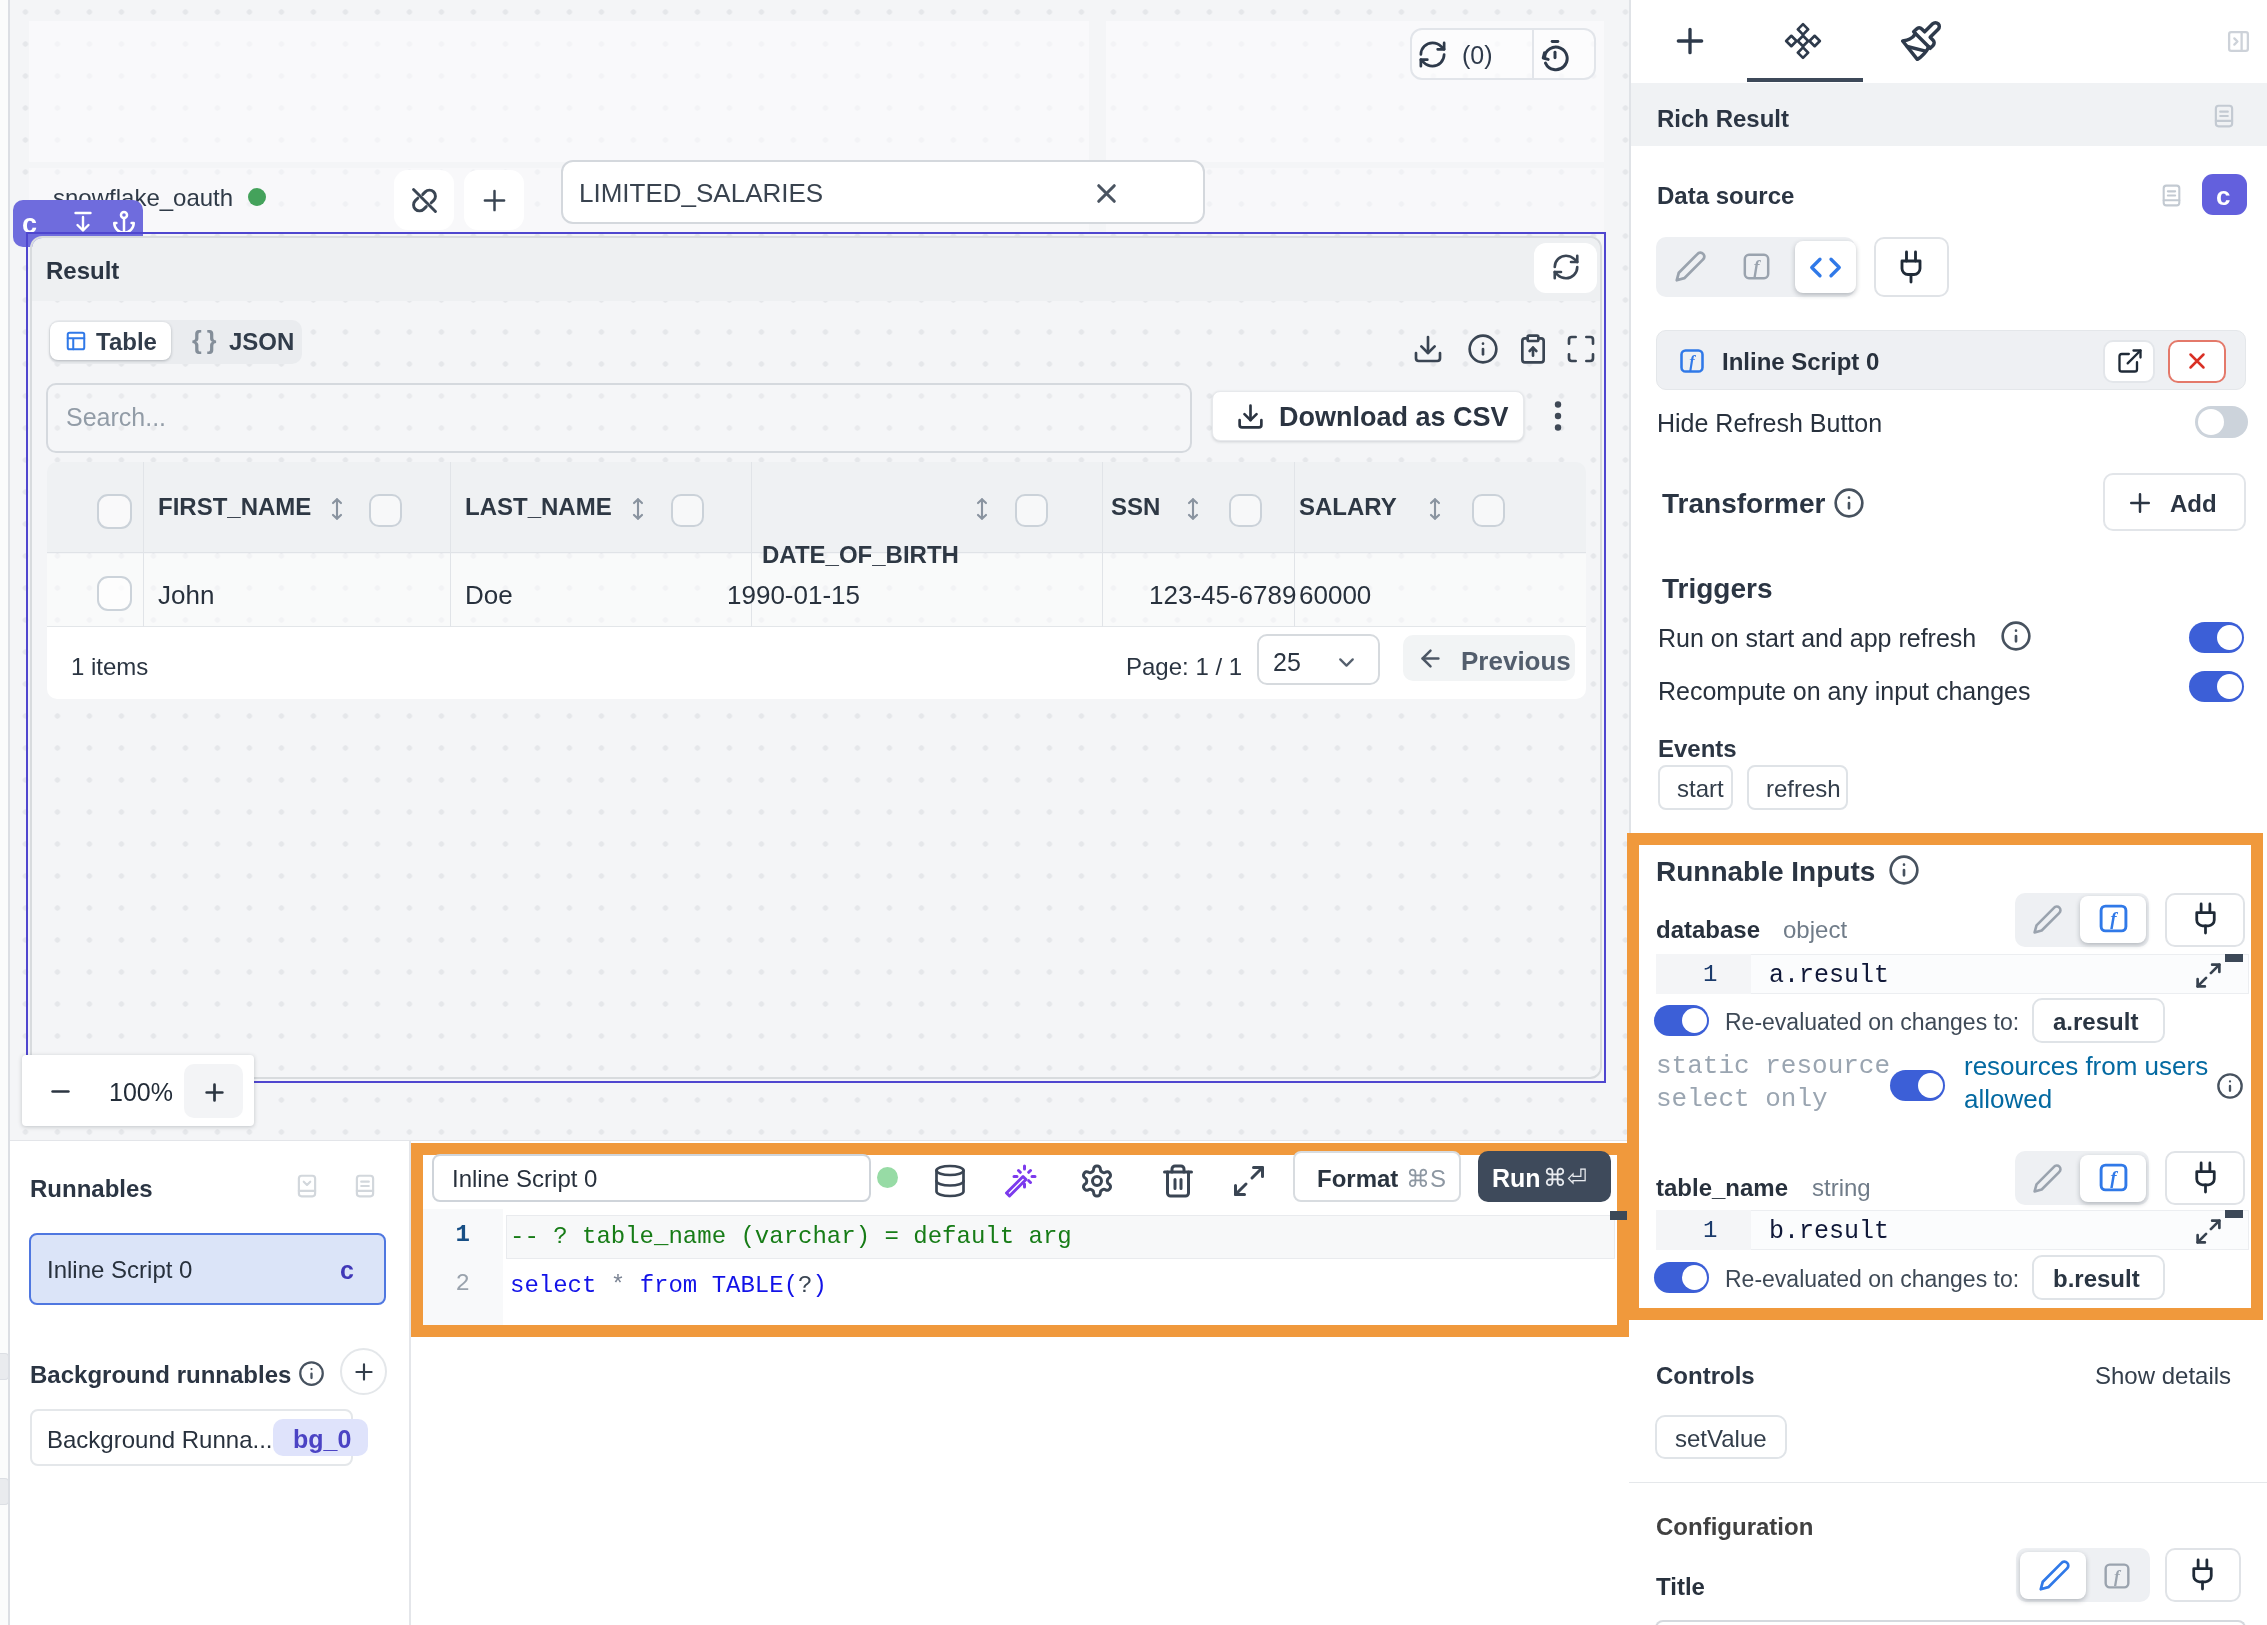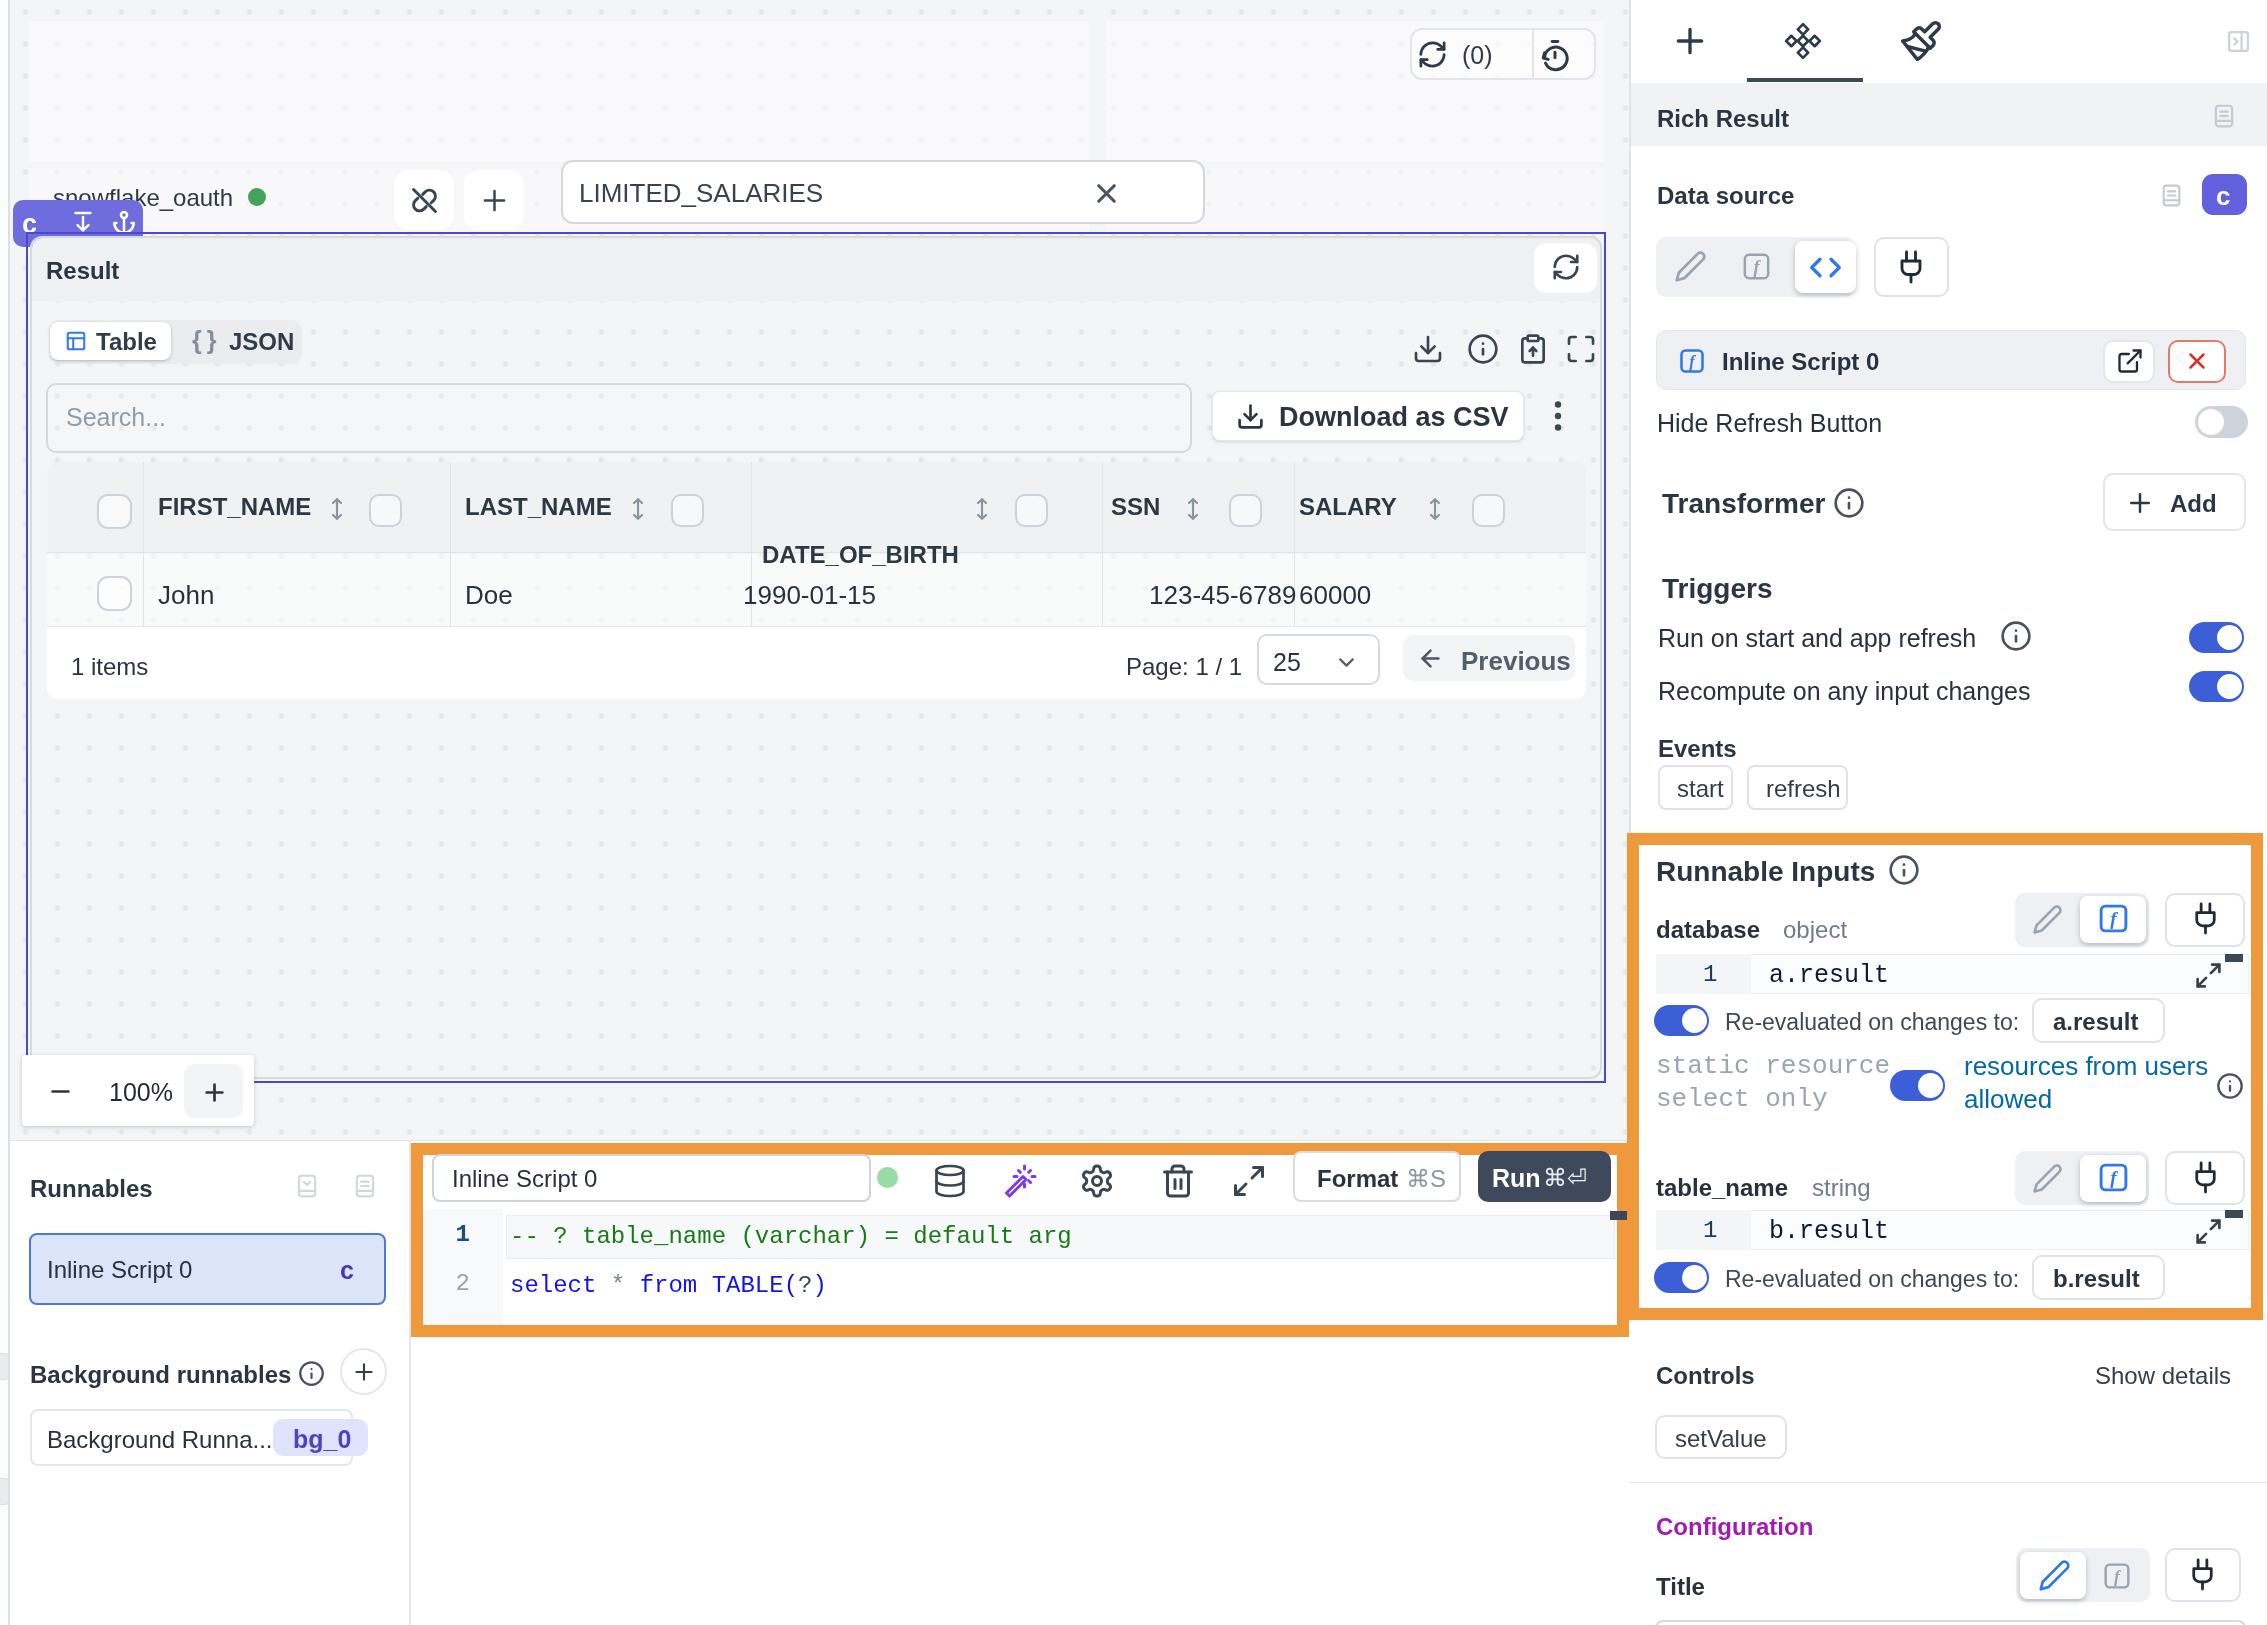--- a/index.html
+++ b/index.html
@@ -167,21 +167,21 @@
         </svg>
       <div class="ab sqt" style="left:1182px;top:32px;"></div>
       <svg class="sort" style="position:absolute;left:1371px;top:30px" width="34" height="34" viewBox="0 0 24 24">
           <path d="M12 5v14M9.2 7.8l2.8-2.7 2.8 2.7M9.2 16.2l2.8 2.7 2.8-2.7"></path>
         </svg>
       <div class="ab sqt" style="left:1425px;top:32px;"></div>
 
       <div class="ab" style="left:50px;top:114px;width:35px;height:35px;border:2.5px solid #ccd3da;border-radius:11px;background:rgba(255,255,255,0.6);"></div>
       <div class="ab cell" style="left:111px;top:118px;">John</div>
       <div class="ab cell" style="left:418px;top:118px;">Doe</div>
-      <div class="ab cell" style="left:696px;top:118px;">1990-01-15</div>
+      <div class="ab cell" style="left:680px;top:118px;">1990-01-15</div>
       <div class="ab cell" style="left:1102px;top:118px;">123-45-6789</div>
       <div class="ab cell" style="left:1252px;top:118px;">60000</div>
 
       <div class="ab" style="left:24px;top:191px;font-size:24px;color:#2b3542;">1 items</div>
       <div class="ab" style="left:1079px;top:191px;font-size:24px;color:#2b3542;">Page: 1 / 1</div>
       <div class="ab" style="left:1210px;top:172px;width:123px;height:51px;border:2px solid #d6dade;border-radius:10px;background:#fff;"></div>
       <div class="ab" style="left:1226px;top:186px;font-size:25px;color:#2b3542;">25</div>
       <svg class="ico" style="position:absolute;left:1287px;top:188px;stroke:#55606e;stroke-width:2.2" width="25" height="25" viewBox="0 0 24 24">
           <path d="M6 9l6 6 6-6"></path>
         </svg>
@@ -484,21 +484,21 @@
   <div class="ab" style="left:393px;top:410px;width:133px;height:45px;border:2px solid #dfe3e7;border-radius:10px;"></div>
   <div class="ab" style="left:414px;top:420px;font-size:24px;font-weight:bold;color:#2a3542;">b.result</div>
 </div>
 
 <div class="ab" style="left:1629px;top:1320px;width:639px;height:306px;background:#fff;">
   <div class="ab" style="left:27px;top:42px;font-size:24px;font-weight:bold;color:#2b3543;">Controls</div>
   <div class="ab" style="left:466px;top:42px;font-size:24px;color:#333e4b;">Show details</div>
   <div class="ab" style="left:26px;top:95px;width:132px;height:44px;border:2px solid #e0e4e8;border-radius:10px;"></div>
   <div class="ab" style="left:46px;top:105px;font-size:24px;color:#333e4b;">setValue</div>
   <div class="ab" style="left:0;top:162px;width:639px;height:1px;background:#e5e8eb;"></div>
-  <div class="ab" style="left:27px;top:193px;font-size:24px;font-weight:bold;color:#a21caf;">Configuration</div>
+  <div class="ab" style="left:27px;top:193px;font-size:24px;font-weight:bold;color:#404040;">Configuration</div>
   <div class="ab" style="left:27px;top:253px;font-size:24px;font-weight:bold;color:#28313d;">Title</div>
   <div class="ab" style="left:387px;top:228px;width:134px;height:54px;background:#eef0f3;border-radius:10px;"></div>
   <div class="ab" style="left:391px;top:232px;width:66px;height:47px;background:#fff;border-radius:8px;box-shadow:0 2px 5px rgba(40,50,60,0.3);"></div>
   <svg class="ico" style="position:absolute;left:409px;top:239px;stroke:#3079e8;stroke-width:2" width="33" height="33" viewBox="0 0 24 24">
       <path d="M17 3a2.85 2.83 0 1 1 4 4L7.5 20.5 2 22l1.5-5.5Z"></path>
     </svg>
   <svg style="position:absolute;left:472px;top:240px" width="32" height="32" viewBox="0 0 24 24">
       <rect x="3.5" y="3.5" width="17" height="17" rx="3" fill="none" stroke="#9aa3ae" stroke-width="1.8"></rect>
       <text x="12" y="16.6" text-anchor="middle" font-size="13" font-style="italic" font-weight="bold" fill="#9aa3ae" font-family="Liberation Serif,serif">f</text>
     </svg>

